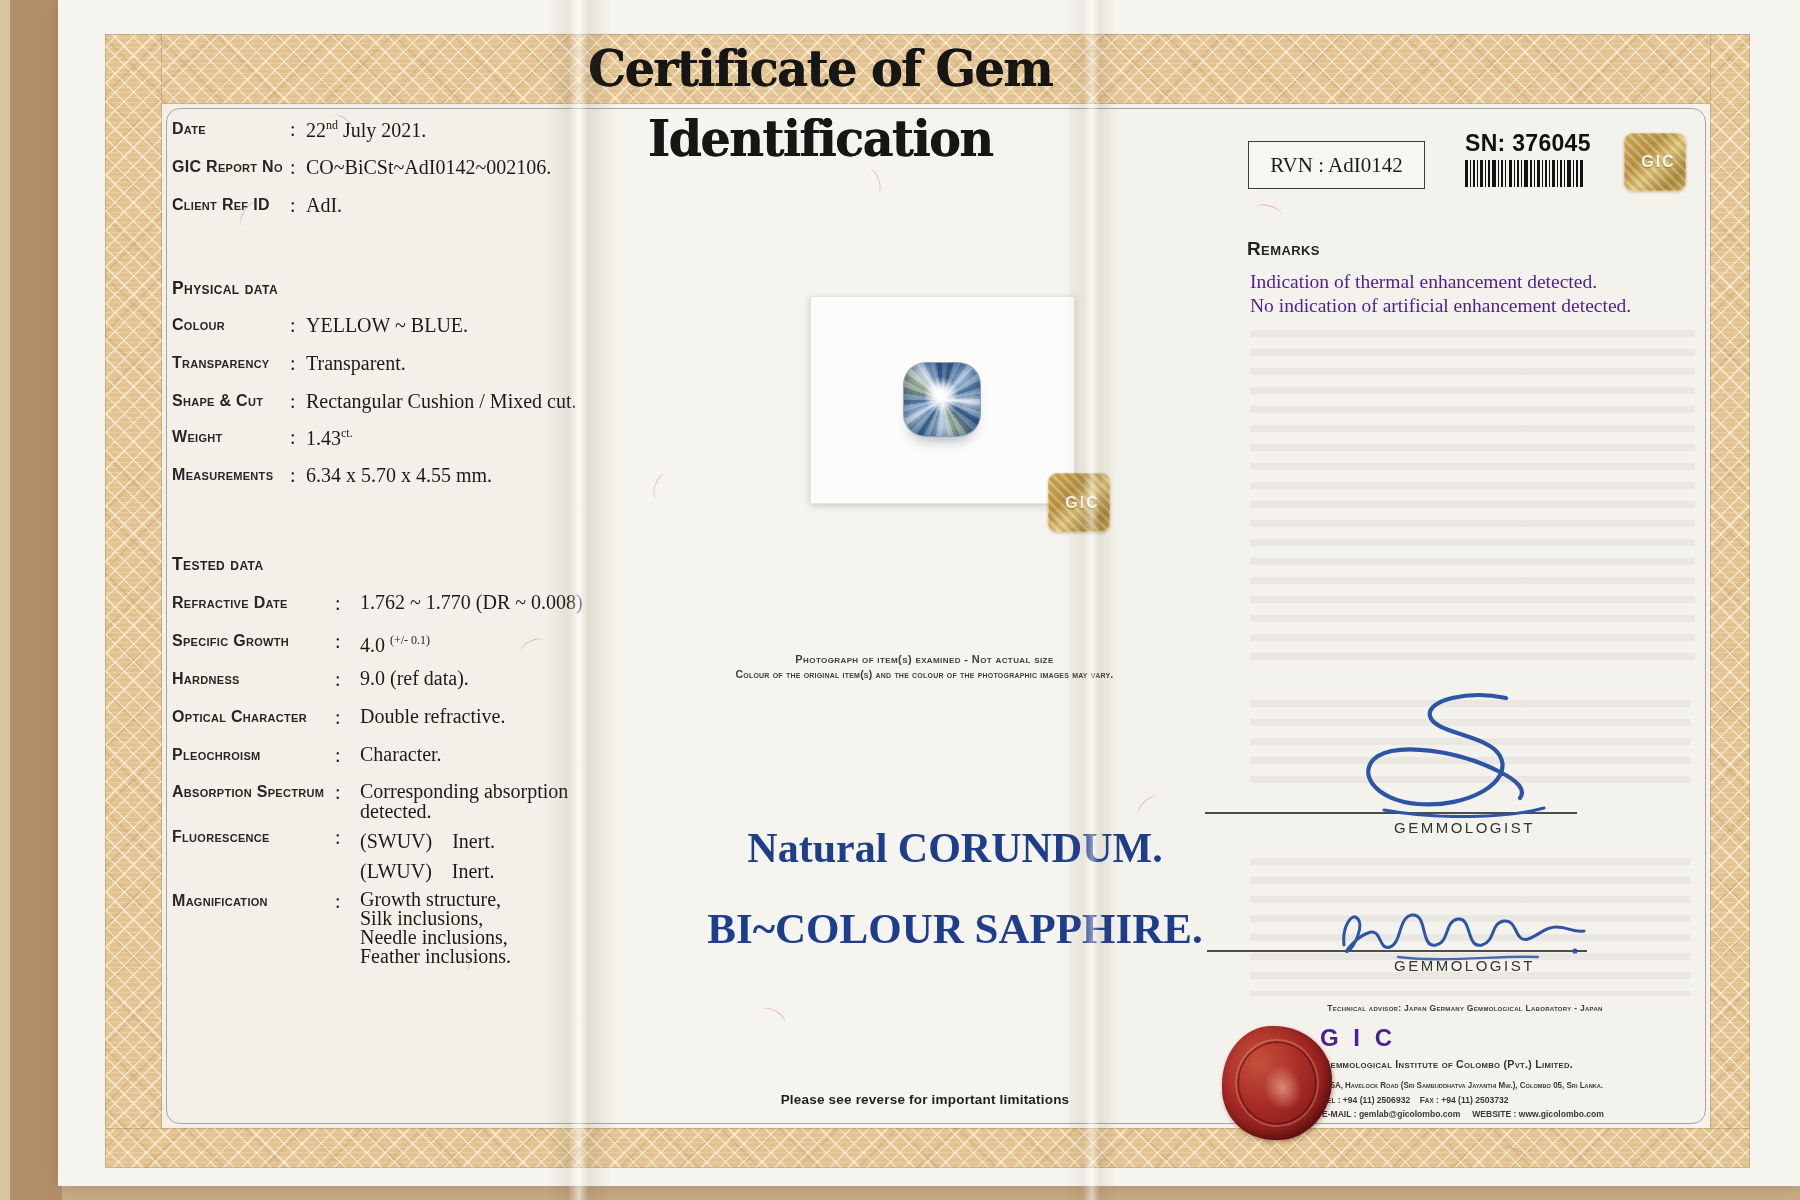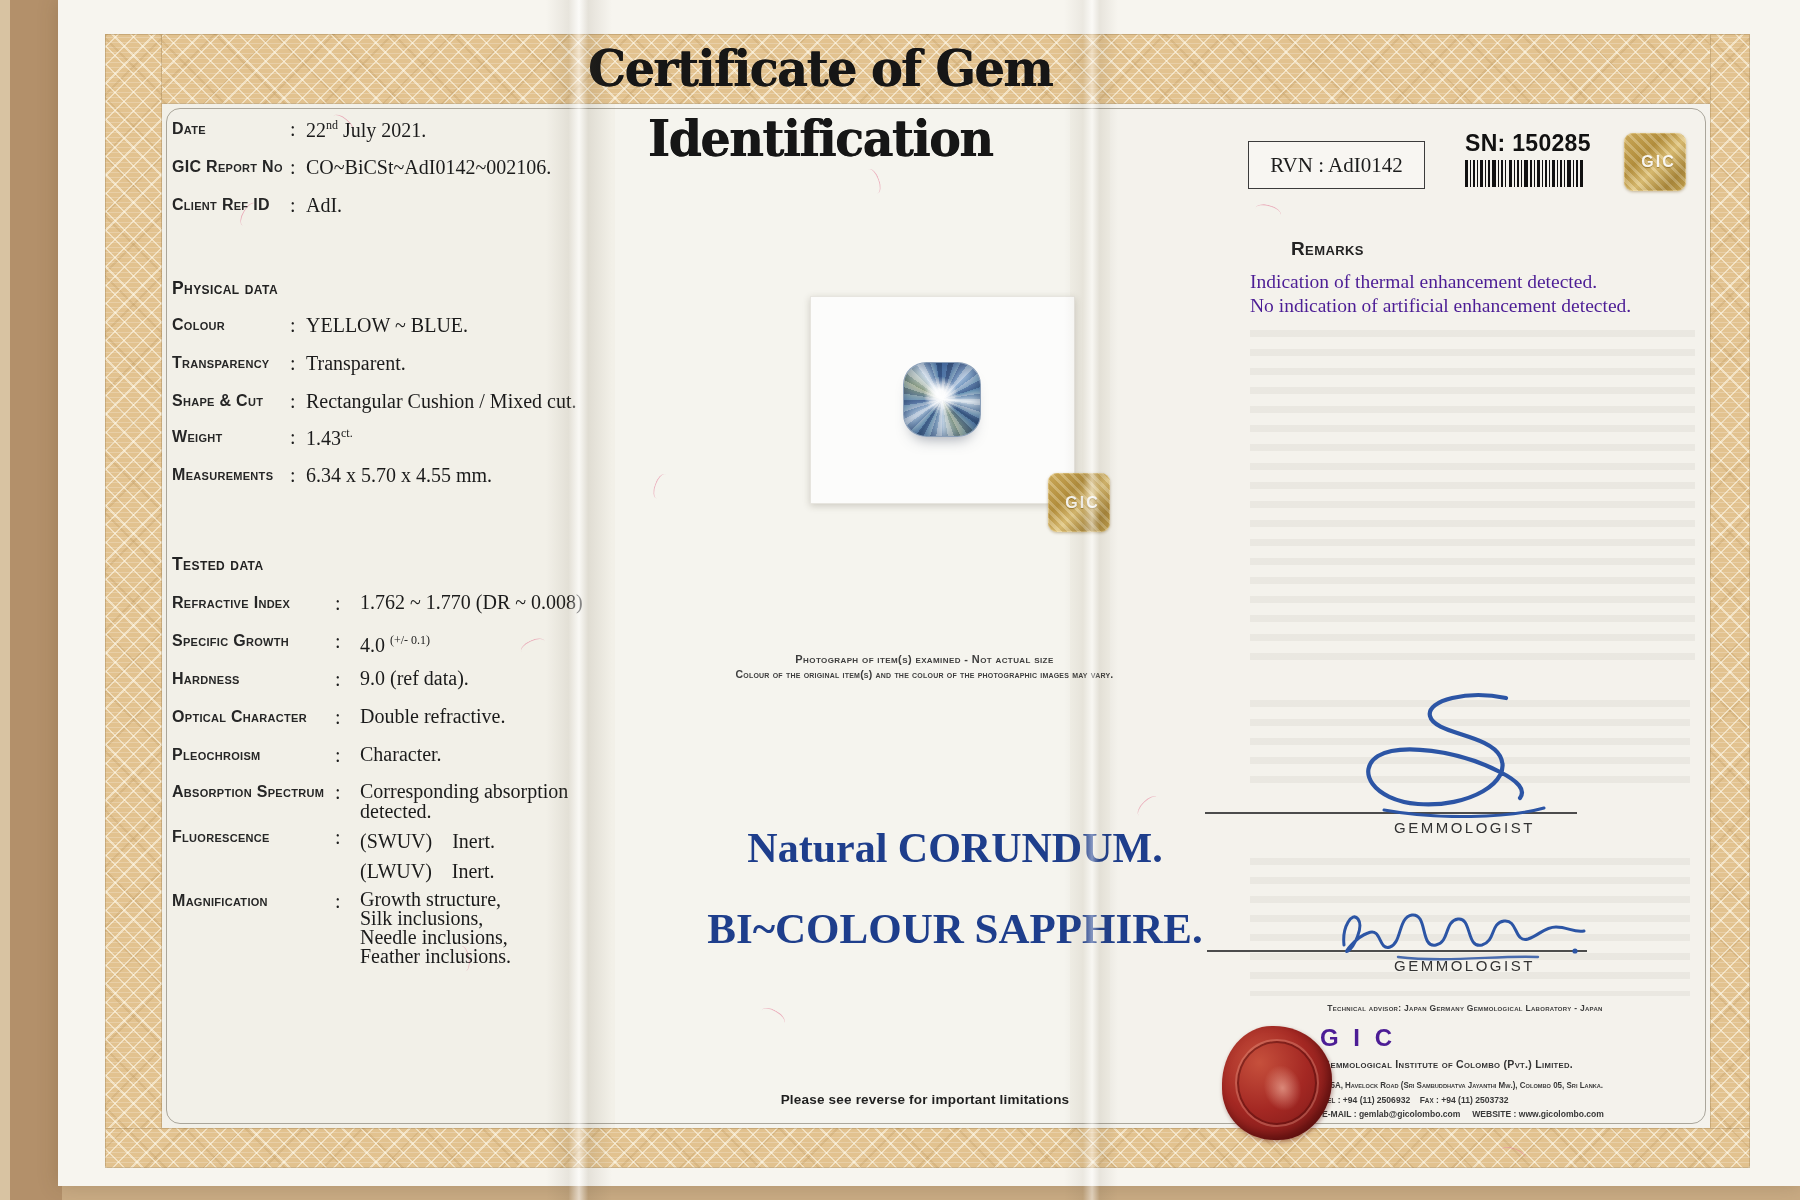--- a/index.html
+++ b/index.html
@@ -95,21 +95,21 @@
   .reverse-note{left:700px;top:1092px;width:450px;text-align:center;font-size:13.5px;
                 font-weight:bold;color:#1f1f1f;z-index:10;letter-spacing:.2px;}
 
   
   .rvn-box{left:1248px;top:141px;width:175px;height:46px;border:1.5px solid #3c3c3c;z-index:10;
            display:flex;align-items:center;justify-content:center;background:rgba(255,255,255,.35);
            font-family:"Liberation Serif",serif;font-size:21px;color:#1c1c1c;}
   .sn{left:1465px;top:130px;font-size:23px;font-weight:bold;color:#111;z-index:10;letter-spacing:.3px;}
   .barcode{left:1465px;top:160px;z-index:10;}
   .remarks-lbl{left:1247px;top:238px;font-size:19px;font-weight:700;color:#232323;
-               font-variant:small-caps;letter-spacing:.4px;z-index:10;margin-left:44px;}
+               font-variant:small-caps;letter-spacing:.4px;z-index:10;}
   .remarks-txt{left:1250px;top:270px;width:460px;font-family:"Liberation Serif",serif;font-size:19.5px;
                color:#4c1d95;line-height:24px;white-space:pre-wrap;z-index:10;}
   .ghost{z-index:3;opacity:.55;filter:blur(.5px);
          background:repeating-linear-gradient(180deg,rgba(125,122,110,.16) 0 7px,rgba(125,122,110,0) 7px 19px);}
   .ghost-1{left:1250px;top:330px;width:445px;height:330px;}
   .ghost-2{left:1250px;top:700px;width:440px;height:95px;}
   .ghost-3{left:1250px;top:858px;width:440px;height:138px;}
   .sig-line{height:1.5px;background:#4c4c4c;z-index:10;}
   .sig1-line{left:1205px;top:812px;width:372px;}
   .sig2-line{left:1207px;top:950px;width:380px;}
@@ -217,21 +217,21 @@
     <span class="lbl">Measurements</span>
     <span class="col1">:</span>
     <span class="val1">6.34 x 5.70 x 4.55 mm.</span>
   </div>
 
   <div class="row" style="top:552px">
     <span class="lbl sec">Tested data</span>
   </div>
 
   <div class="row" style="top:592px">
-    <span class="lbl">Refractive Index</span>
+    <span class="lbl">Refractive Date</span>
     <span class="col2">:</span>
     <span class="val2">1.762 ~ 1.770 (DR ~ 0.008)</span>
   </div>
 
   <div class="row" style="top:630px">
     <span class="lbl">Specific Growth</span>
     <span class="col2">:</span>
     <span class="val2"><span>4.0 </span><sup>(+/- 0.1)</sup></span>
   </div>
 
@@ -288,21 +288,21 @@
   <div class="c2">Colour of the original item(s) and the colour of the photographic images may vary.</div>
 </div>
 
 <div class="abs species species-1">Natural CORUNDUM.</div>
 <div class="abs species species-2">BI~COLOUR SAPPHIRE.</div>
 <div class="abs reverse-note">Please see reverse for important limitations</div>
 
 <div class="abs rvn-box">
     <span>RVN : AdI0142</span>
   </div>
-<div class="abs sn">SN: 150285</div>
+<div class="abs sn">SN: 376045</div>
 
 <svg class="abs barcode" width="118" height="27" viewBox="0 0 118 27">
   <g fill="#111">
     <rect x="0" width="3" height="27"></rect>
       <rect x="5" width="1" height="27"></rect>
       <rect x="8" width="2" height="27"></rect>
     <rect x="12" width="1" height="27"></rect>
       <rect x="15" width="3" height="27"></rect>
       <rect x="20" width="1" height="27"></rect>
     <rect x="23" width="2" height="27"></rect>

